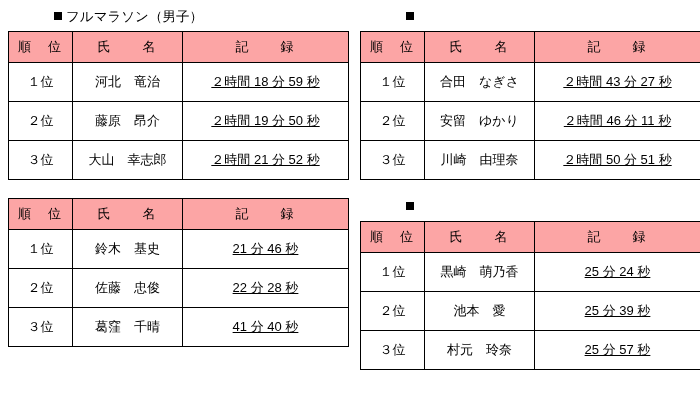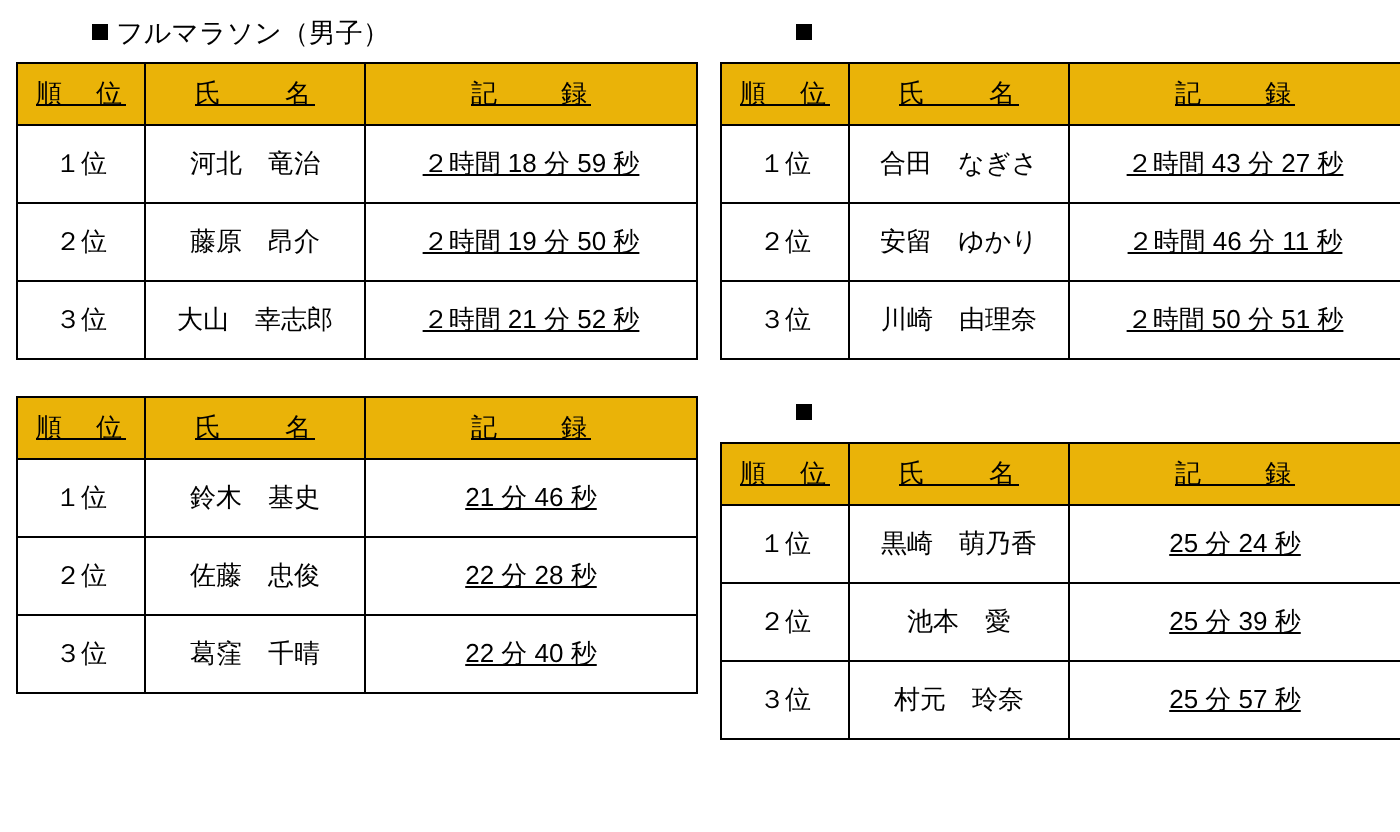--- a/index.html
+++ b/index.html
@@ -27,21 +27,21 @@
     grid-template-rows: auto auto;
     column-gap: 12px;
     row-gap: 18px;
   }
   .block {
     width: 340px;
   }
   .block-title {
     font-size: 13.5px;
     line-height: 18px;
-    margin: 0 0 5px 2px;
+    margin: 0 0 5px 10px;
     white-space: nowrap;
     letter-spacing: 0px;
     padding-left: 36px;
   }
   .sq {
     display: inline-block;
     width: 8px;
     height: 8px;
     background: #000;
     margin-right: 4px;
@@ -57,25 +57,24 @@
   table.result td {
     border: 1px solid #000000;
     text-align: center;
     vertical-align: middle;
     font-size: 13px;
     padding: 0;
     height: 38px;
     white-space: nowrap;
   }
   table.result thead th {
-    background: #eab308;
+    background: #fca5a5;
     height: 30px;
     font-weight: normal;
     letter-spacing: 2px;
-    text-decoration: underline;
   }
   col.c-rank { width: 64px; }
   col.c-name { width: 110px; }
   col.c-time { width: 166px; }
 
   td.rank { letter-spacing: 0px; }
   td.name { letter-spacing: 0px; }
   td.time { letter-spacing: 0px; text-decoration: underline; }
 </style>
 </head>
@@ -179,21 +178,21 @@
             <td class="time">21 分 46 秒</td>
           </tr>
           <tr>
             <td class="rank">２位</td>
             <td class="name">佐藤　忠俊</td>
             <td class="time">22 分 28 秒</td>
           </tr>
           <tr>
             <td class="rank">３位</td>
             <td class="name">葛窪　千晴</td>
-            <td class="time">22 分 40 秒</td>
+            <td class="time">41 分 40 秒</td>
           </tr>
         </tbody>
       </table>
     </div>
 
     <div class="block">
       <div class="block-title">
         <span class="sq"></span>
       </div>
       <table class="result">

